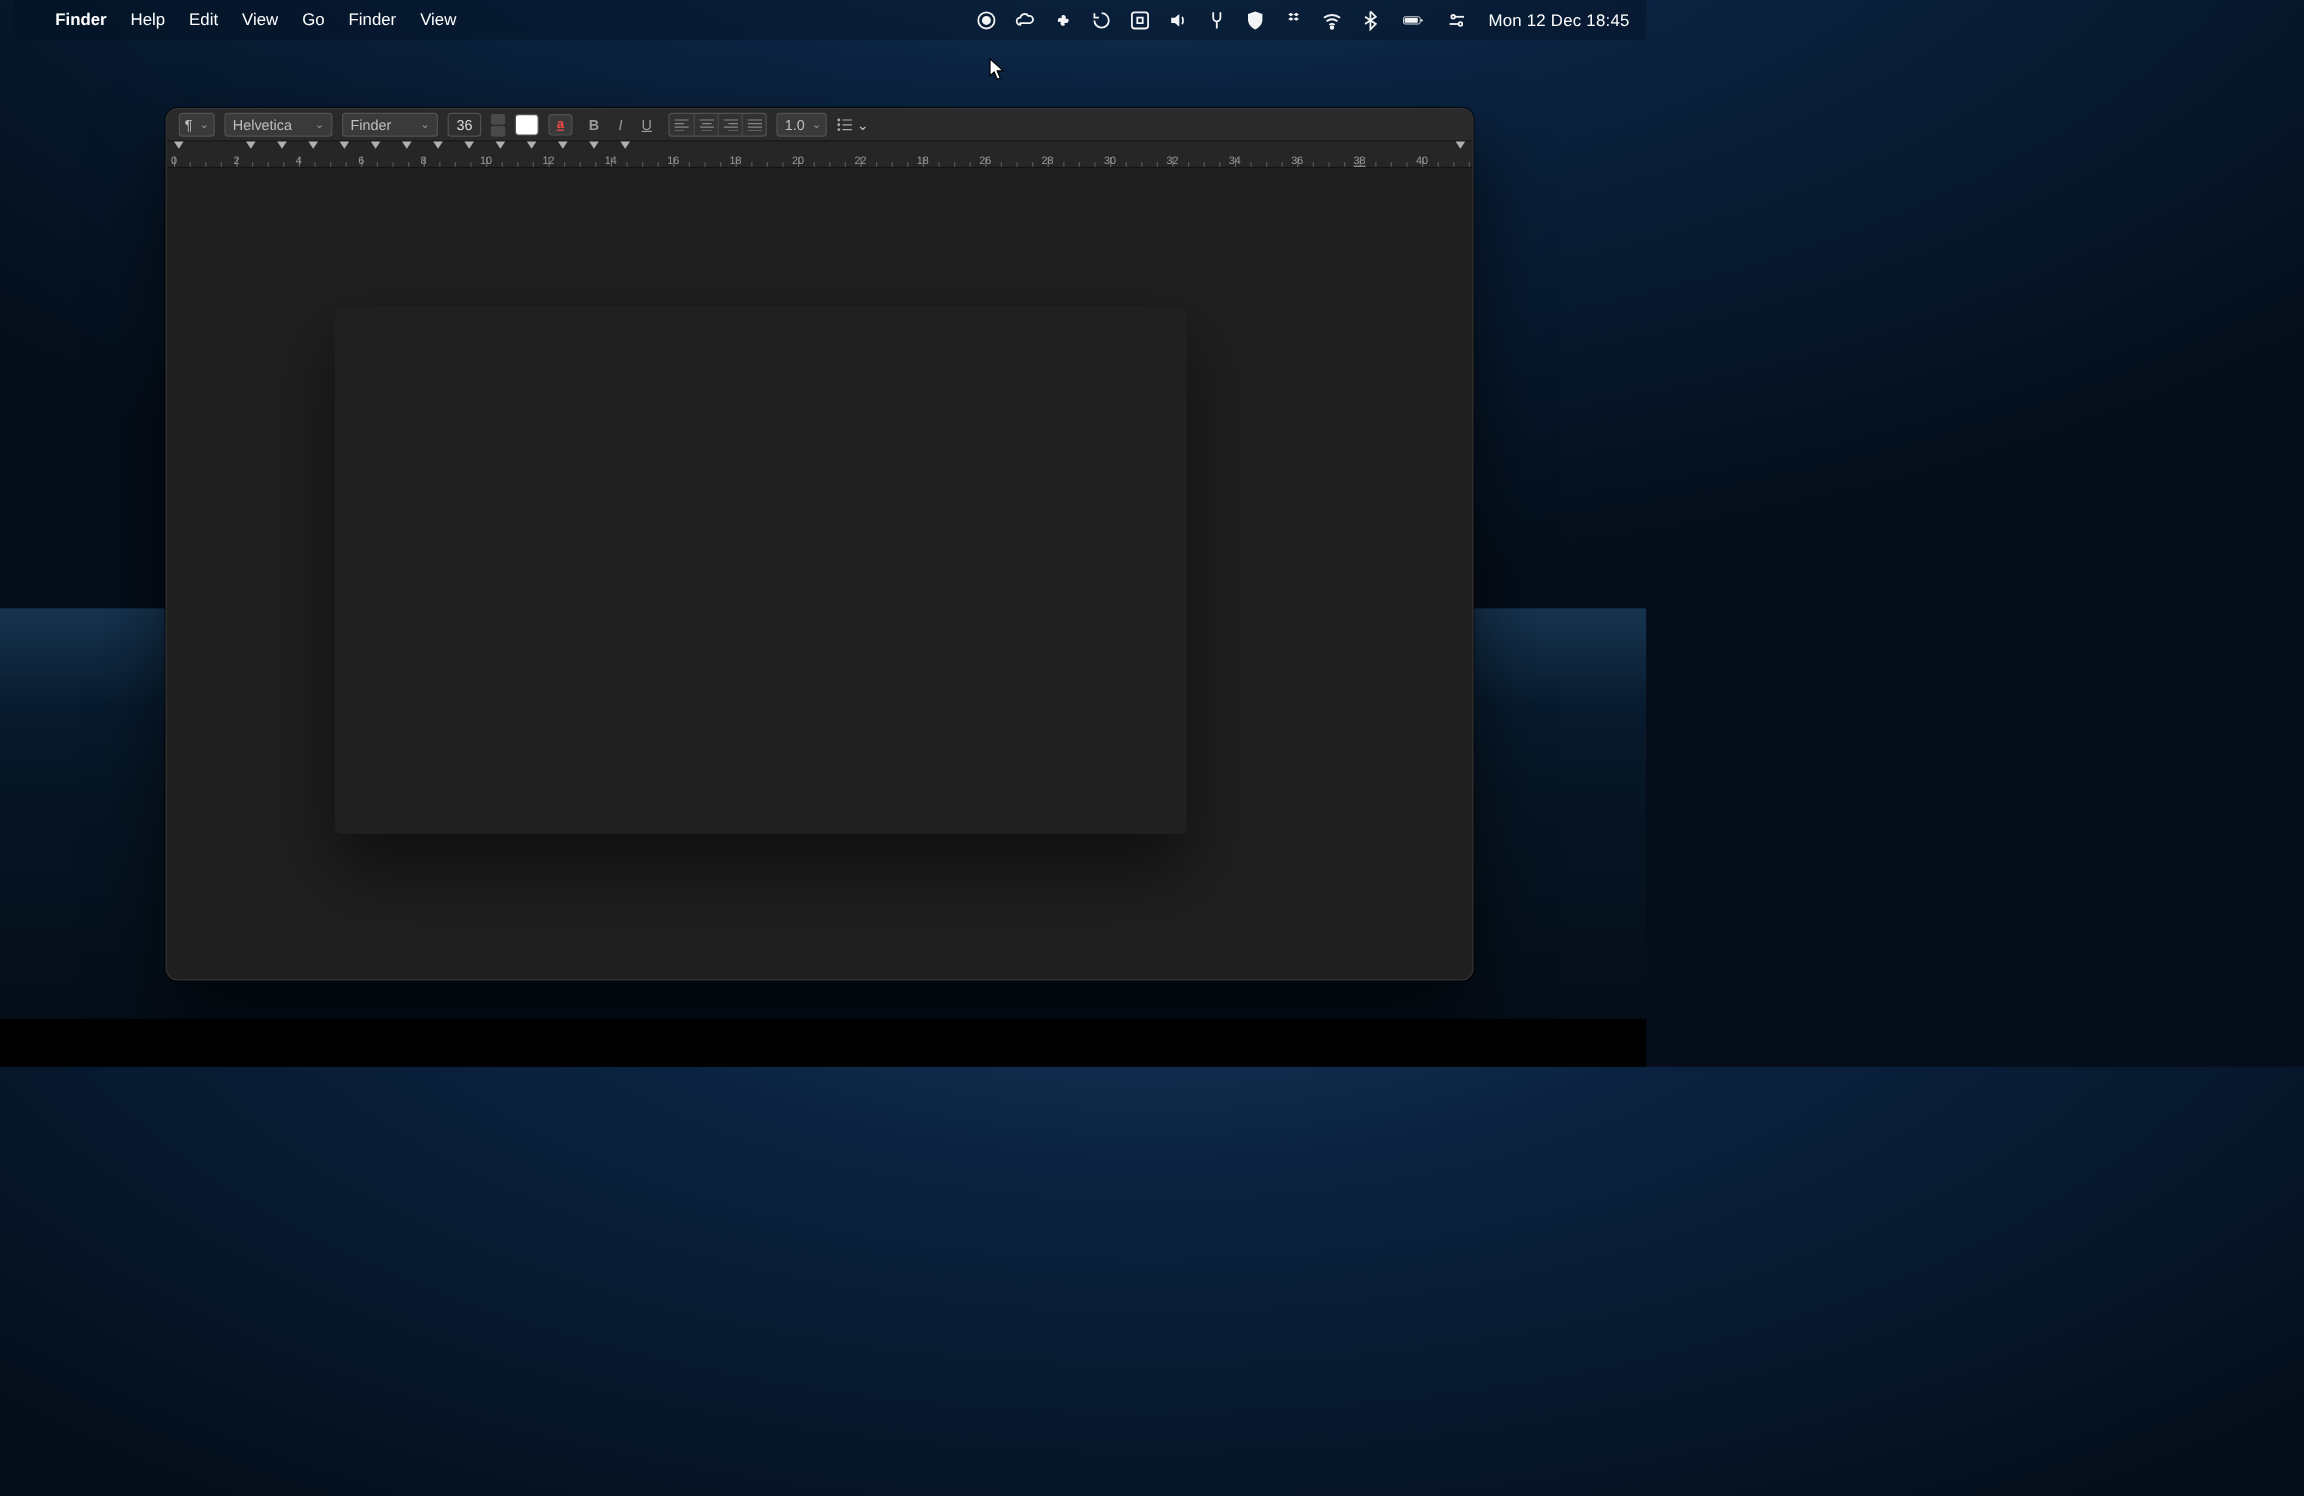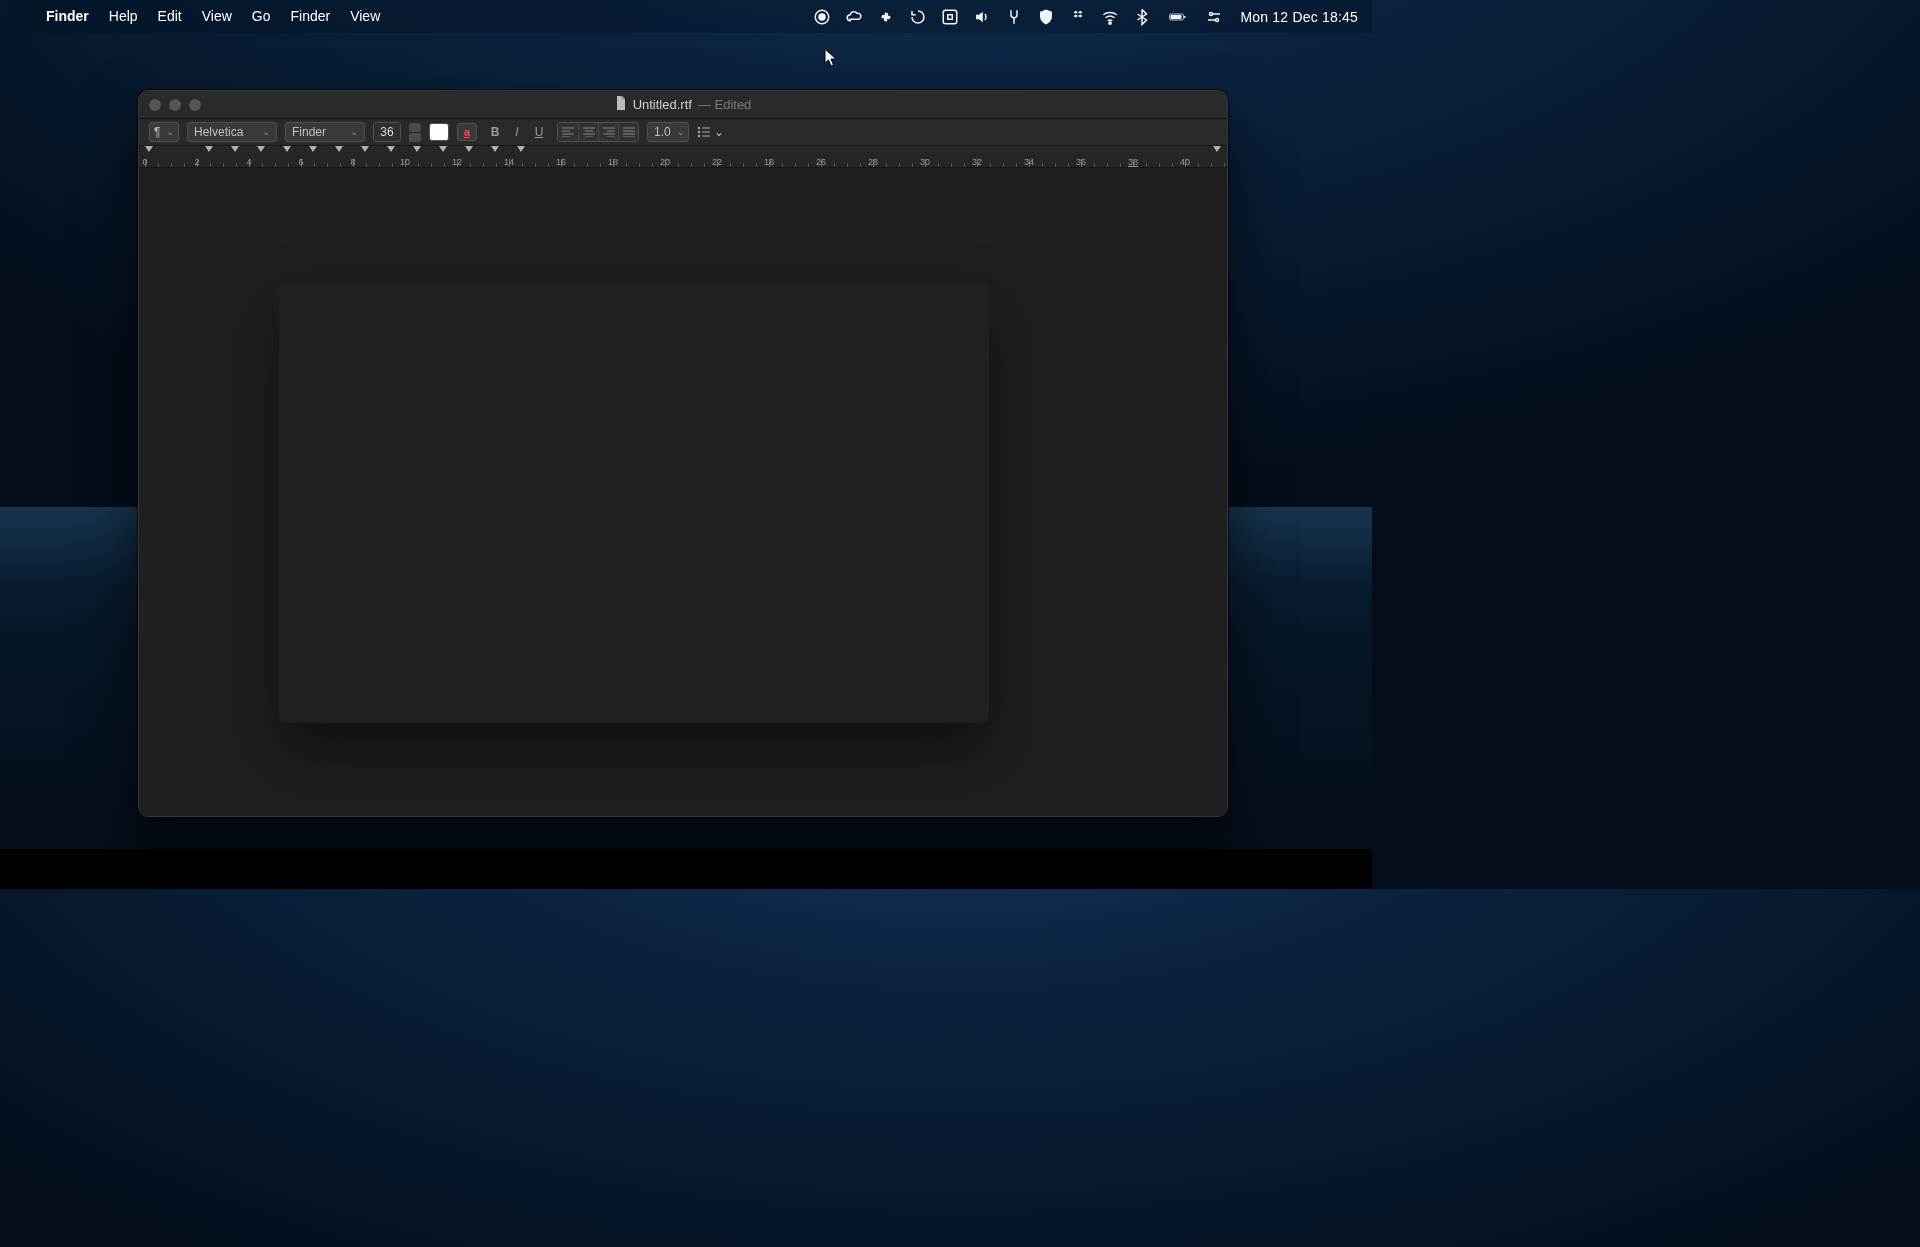--- a/index.html
+++ b/index.html
@@ -236,37 +236,20 @@
   </div>
 </div>
 
 <div class="cursor">
   <svg viewBox="0 0 14 20">
       <path d="M1 1l0 14 3.5-3 2.5 6 2.5-1-2.5-6 5 0z" fill="white" stroke="black" stroke-width="1"></path>
     </svg>
 </div>
 
 <div class="window">
-  <div class="titlebar">
-    <div class="traffic">
-      <div class="dot"></div>
-      <div class="dot"></div>
-      <div class="dot"></div>
-    </div>
-    <div class="title-center">
-      <span class="doc-icon">
-        <svg viewBox="0 0 12 14">
-            <path d="M2 0h5l3 3v11H2z" fill="#bbb"></path>
-            <path d="M7 0v3h3" fill="none" stroke="#888"></path>
-          </svg>
-      </span>
-      <span>Untitled.rtf</span>
-      <span class="edited">— Edited</span>
-    </div>
-  </div>
 
   <div class="toolbar">
     <div class="ctrl small">
       <span>¶</span>
       <span class="chev">⌄</span>
     </div>
     <div class="ctrl font">
       <span>Helvetica</span>
       <span class="chev">⌄</span>
     </div>

